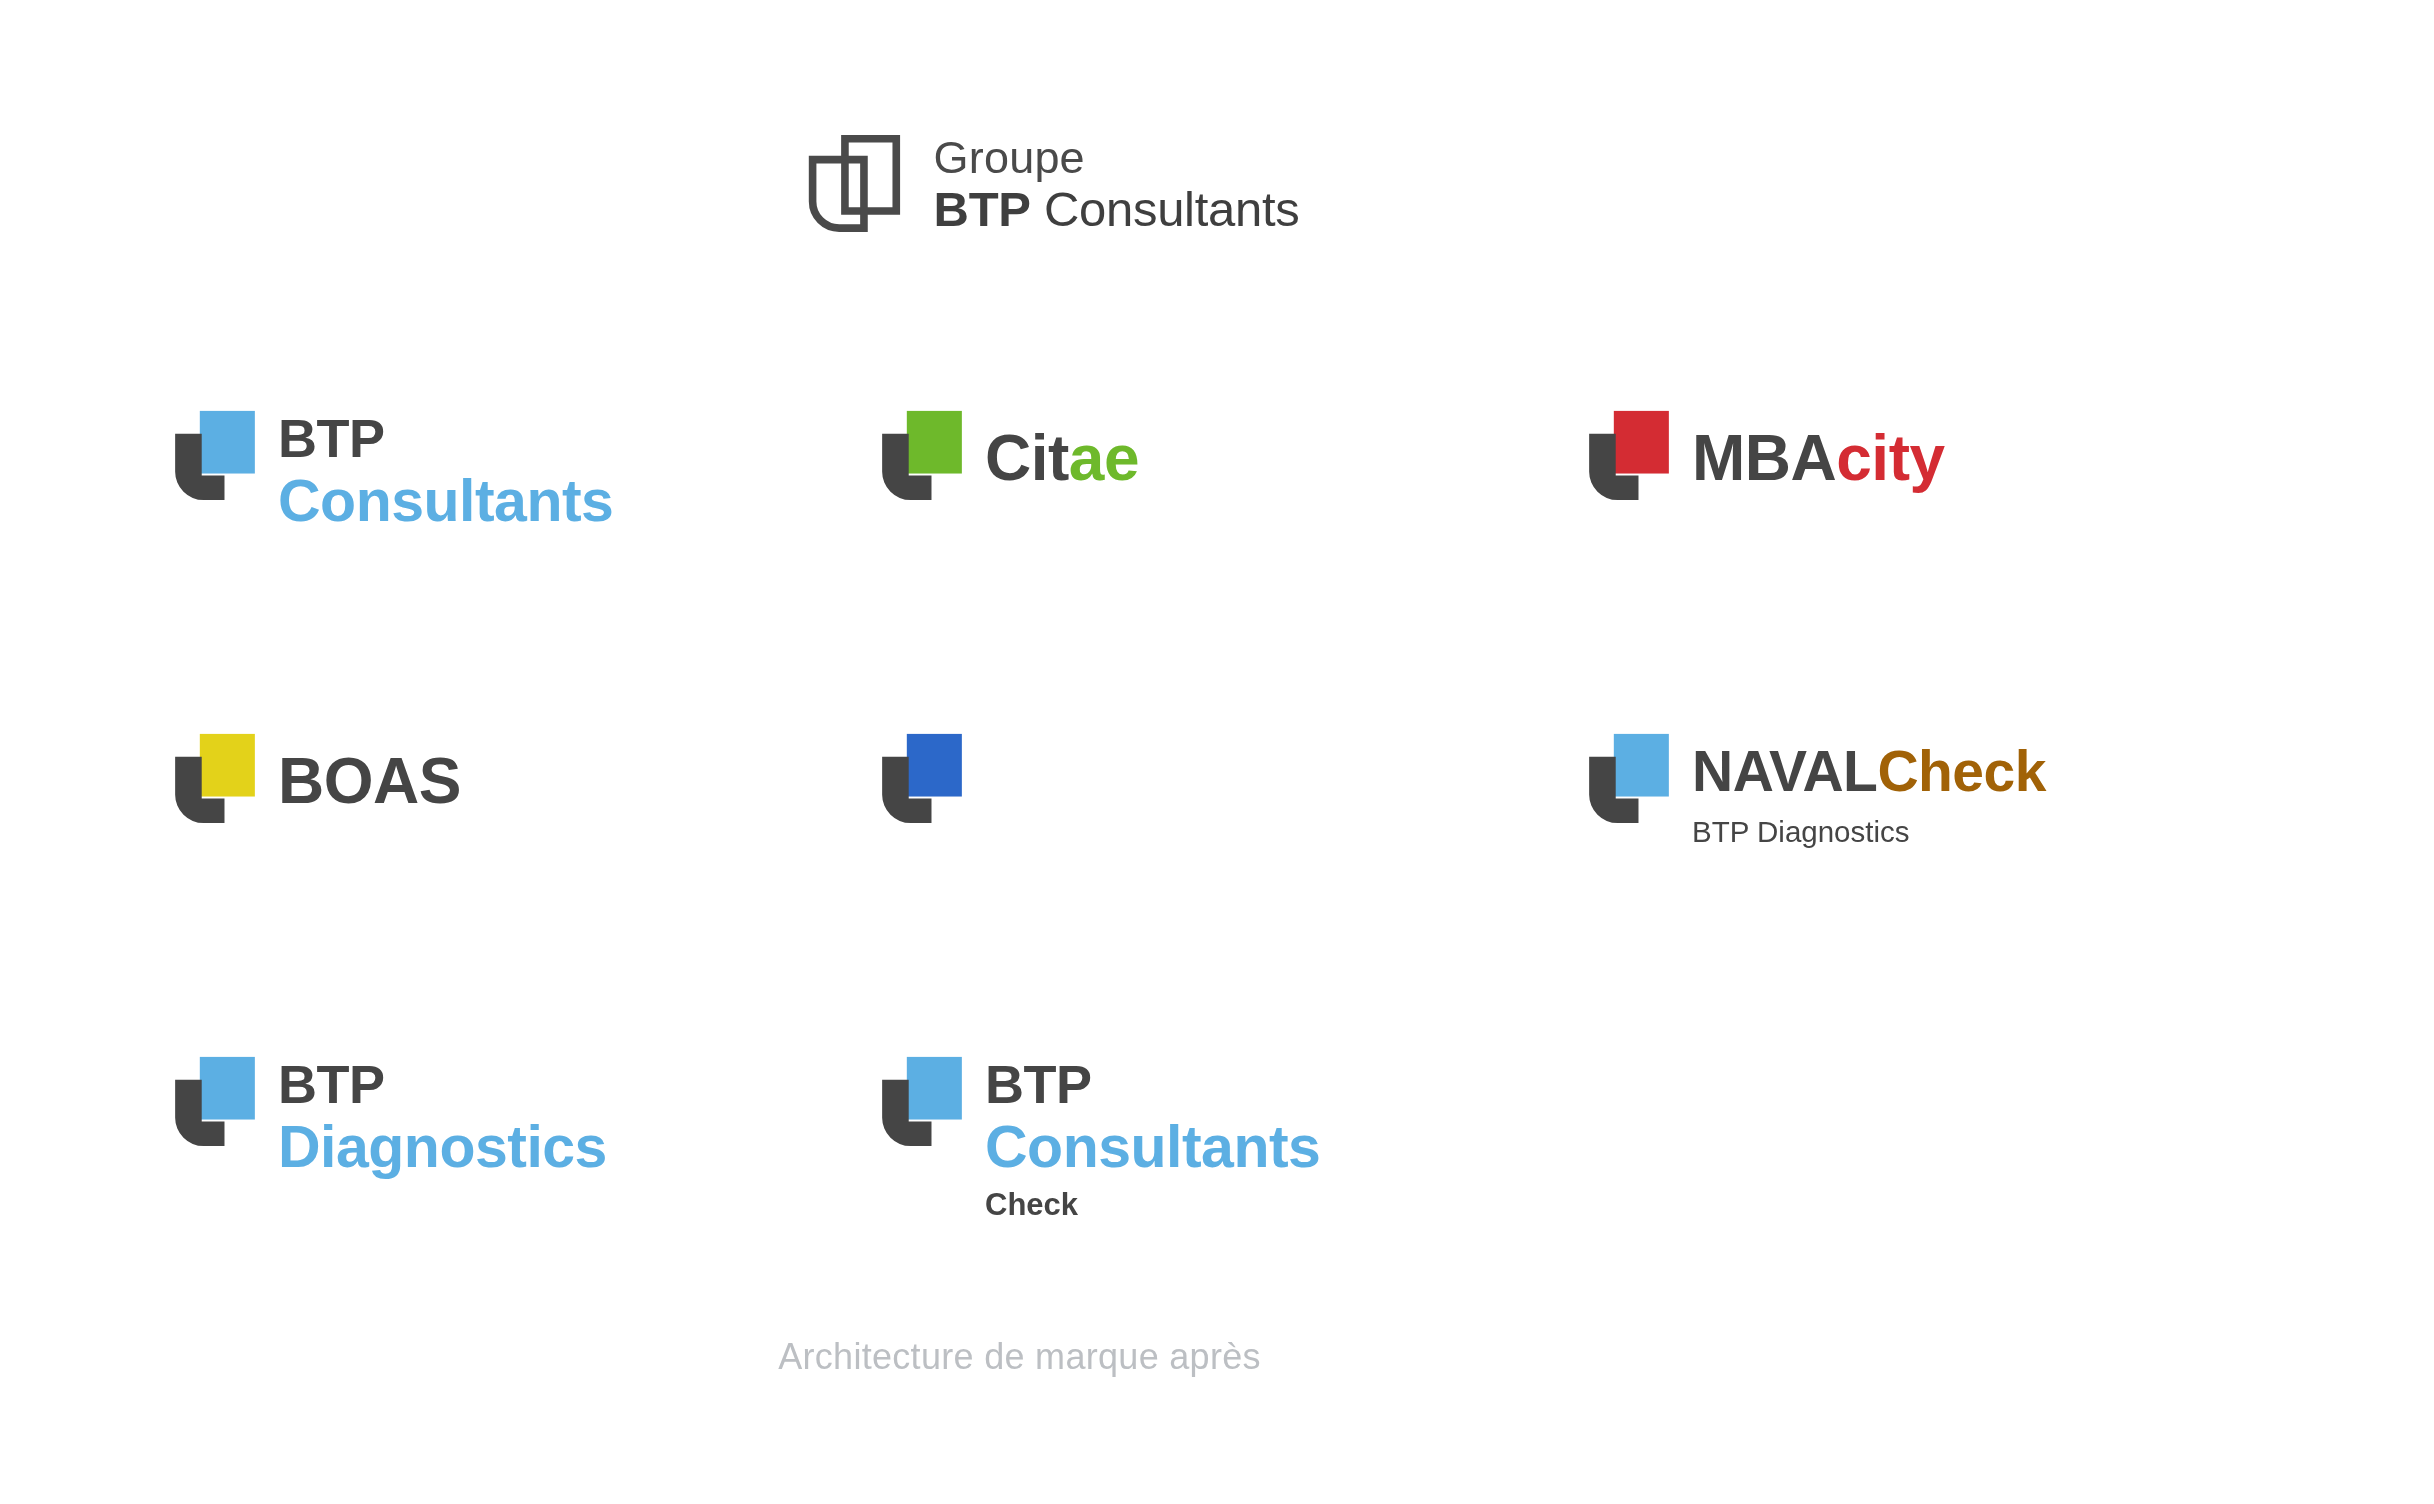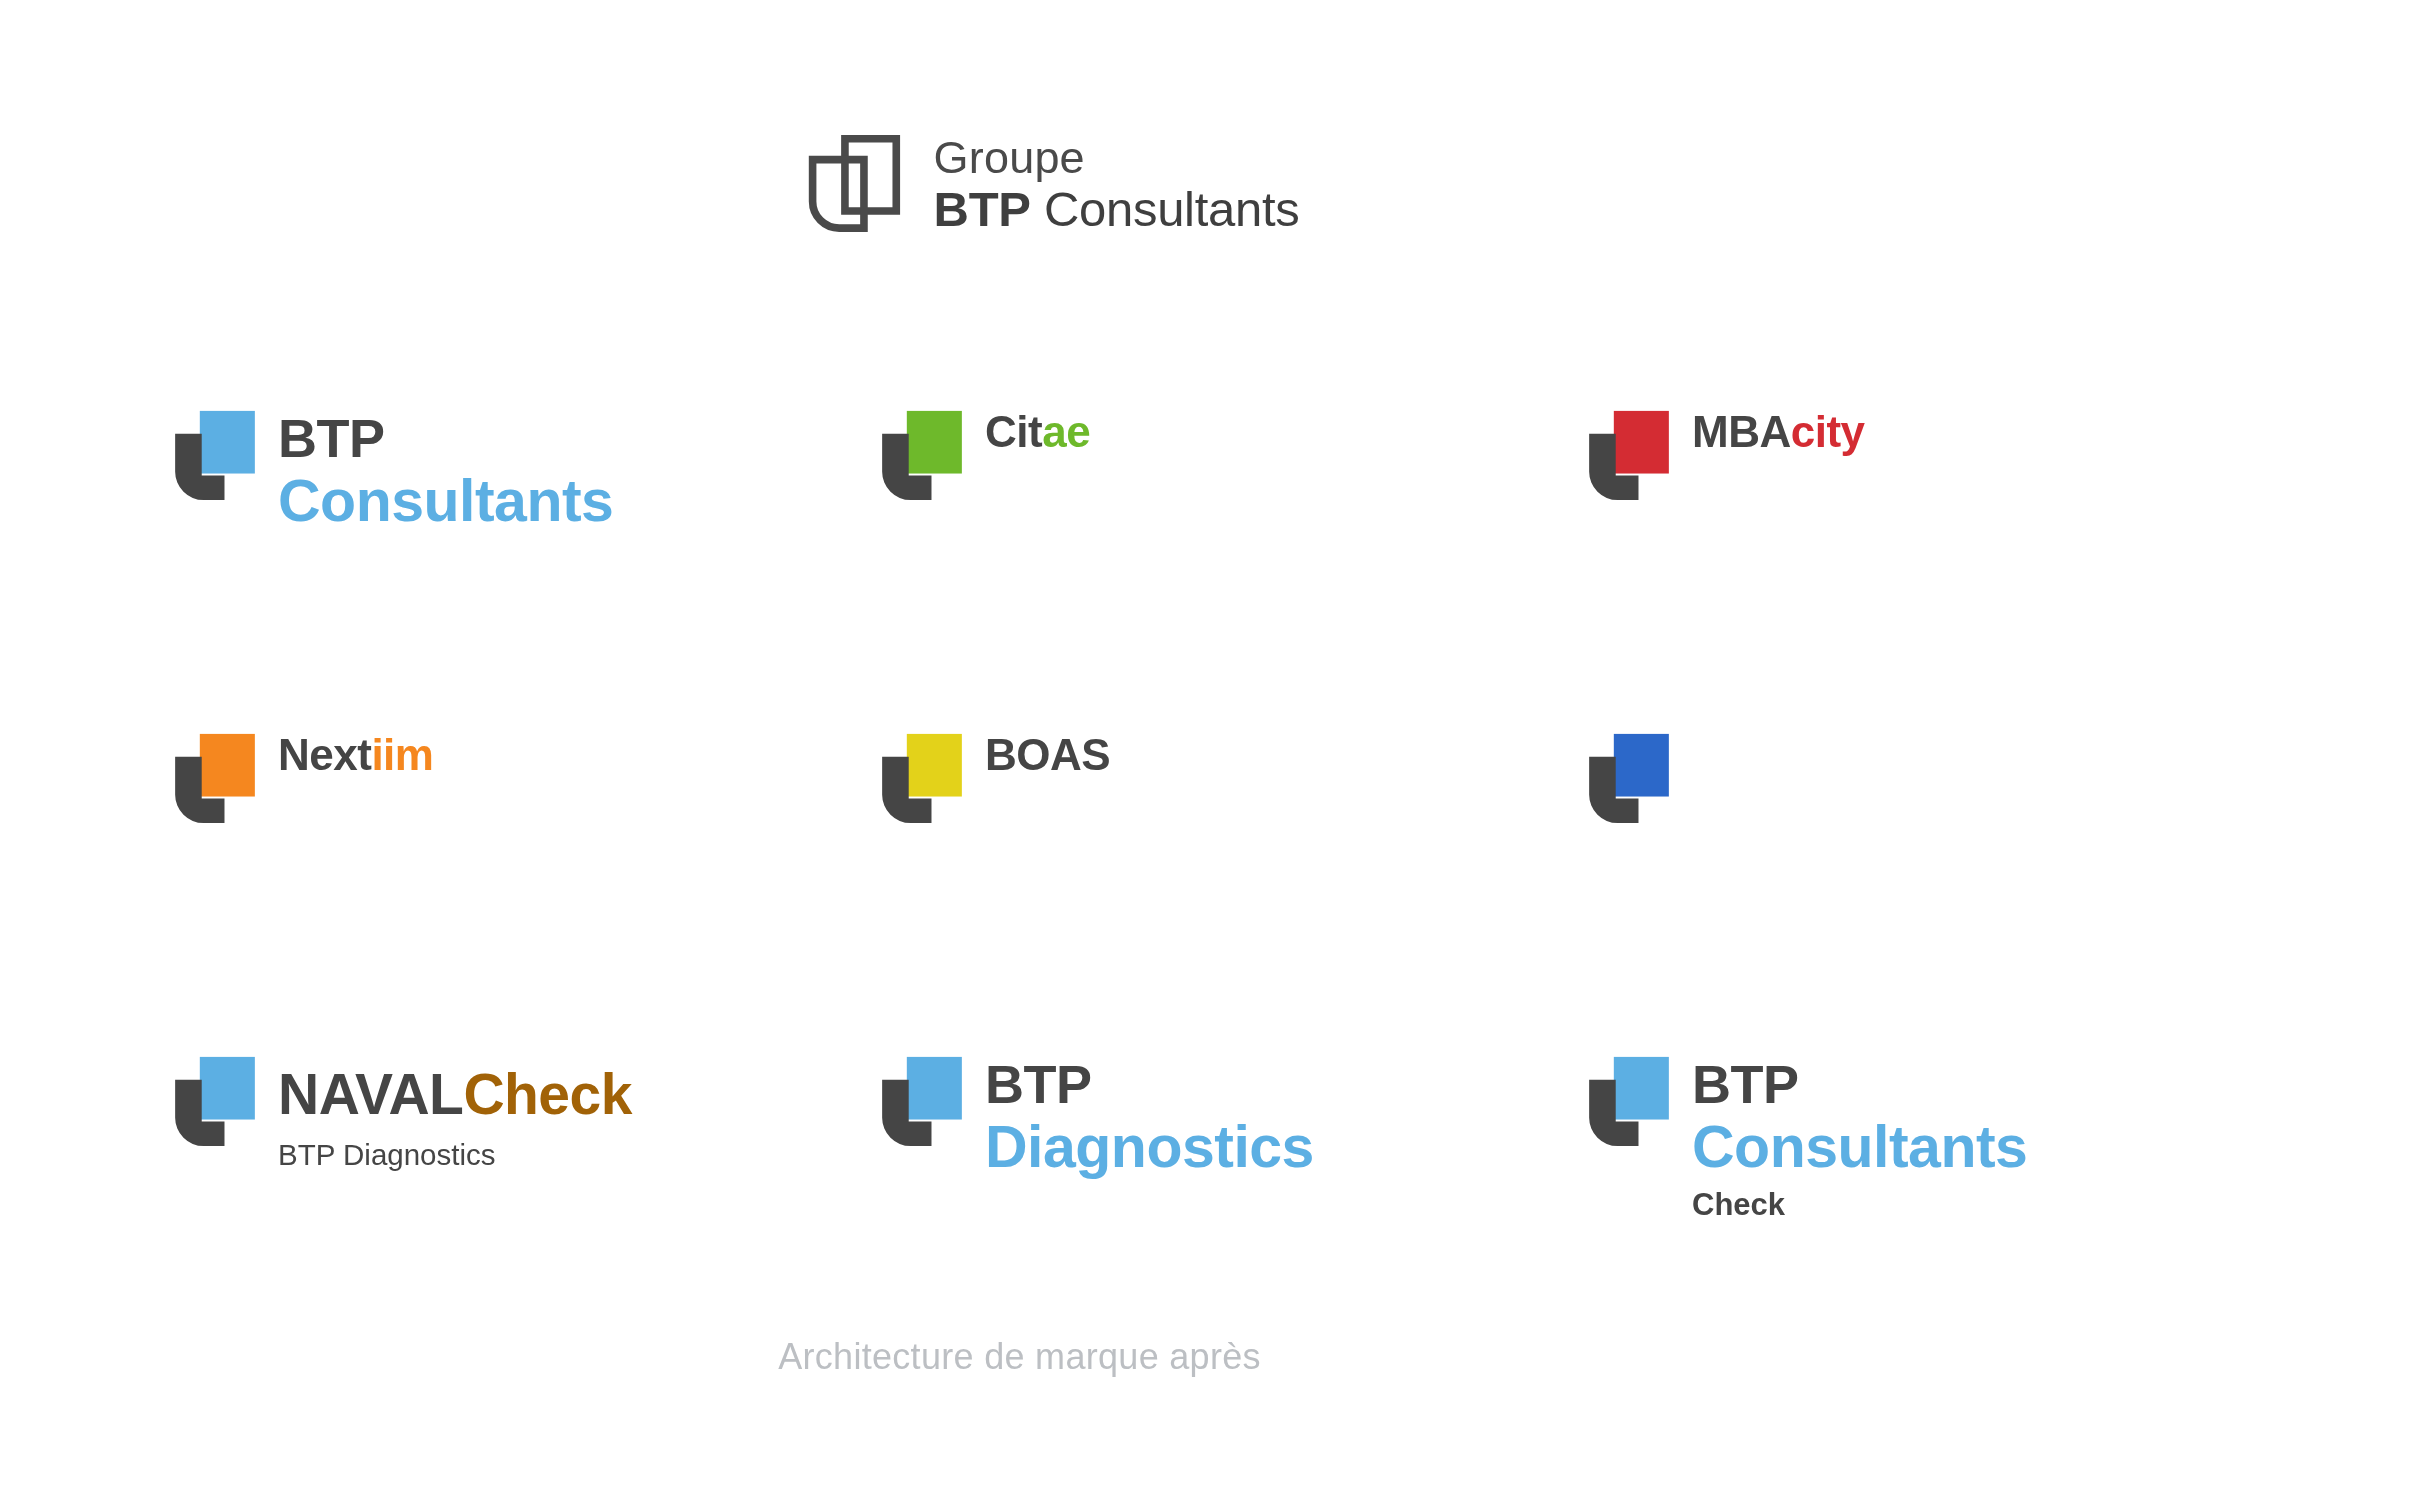--- a/index.html
+++ b/index.html
@@ -104,22 +104,22 @@
   }
 
   .w-line {
     white-space: nowrap;
     font-weight: 700;
     letter-spacing: -0.5px;
   }
 
   
   .w-single {
-    font-size: 44px;
-    margin-top: 1px;
+    font-size: 64px;
+    margin-top: 17px;
   }
 
   
   .w-stack-1 { font-size: 54px; margin-top: 1.9px; }
   .w-stack-2 { font-size: 59px; margin-top: 7.6px; }
 
   
   .w-naval    { font-size: 57px; margin-top: 11.4px; }
   .w-tagline  { font-size: 29.5px; font-weight: 400; margin-top: 17px; letter-spacing: 0px; }
   .w-monaco   { font-size: 31px; font-weight: 700; margin-top: 11.4px; letter-spacing: 0px; }
@@ -198,33 +198,20 @@
           <rect x="30" y="2" width="58" height="66" fill="#D42C33"></rect>
           <path d="M4 26 H32 V70 H56 V96 H34 A30 30 0 0 1 4 66 Z" fill="#454545"></path>
         </svg>
       </div>
       <div class="words">
         <div class="w-line w-single"><span style="color:#454545">MBA</span><span style="color:#D42C33">city</span></div>
       </div>
     </div>
   </div>
 
-  <div class="brand-cell">
-    <div class="brand-lockup">
-      <div class="mark">
-        <svg viewBox="0 0 92 98" xmlns="http://www.w3.org/2000/svg">
-          <rect x="30" y="2" width="58" height="66" fill="#F5871F"></rect>
-          <path d="M4 26 H32 V70 H56 V96 H34 A30 30 0 0 1 4 66 Z" fill="#454545"></path>
-        </svg>
-      </div>
-      <div class="words">
-        <div class="w-line w-single"><span style="color:#454545">Next</span><span style="color:#F5871F">iim</span></div>
-      </div>
-    </div>
-  </div>
 
   <div class="brand-cell">
     <div class="brand-lockup">
       <div class="mark">
         <svg viewBox="0 0 92 98" xmlns="http://www.w3.org/2000/svg">
           <rect x="30" y="2" width="58" height="66" fill="#E3D21A"></rect>
           <path d="M4 26 H32 V70 H56 V96 H34 A30 30 0 0 1 4 66 Z" fill="#454545"></path>
         </svg>
       </div>
       <div class="words">

